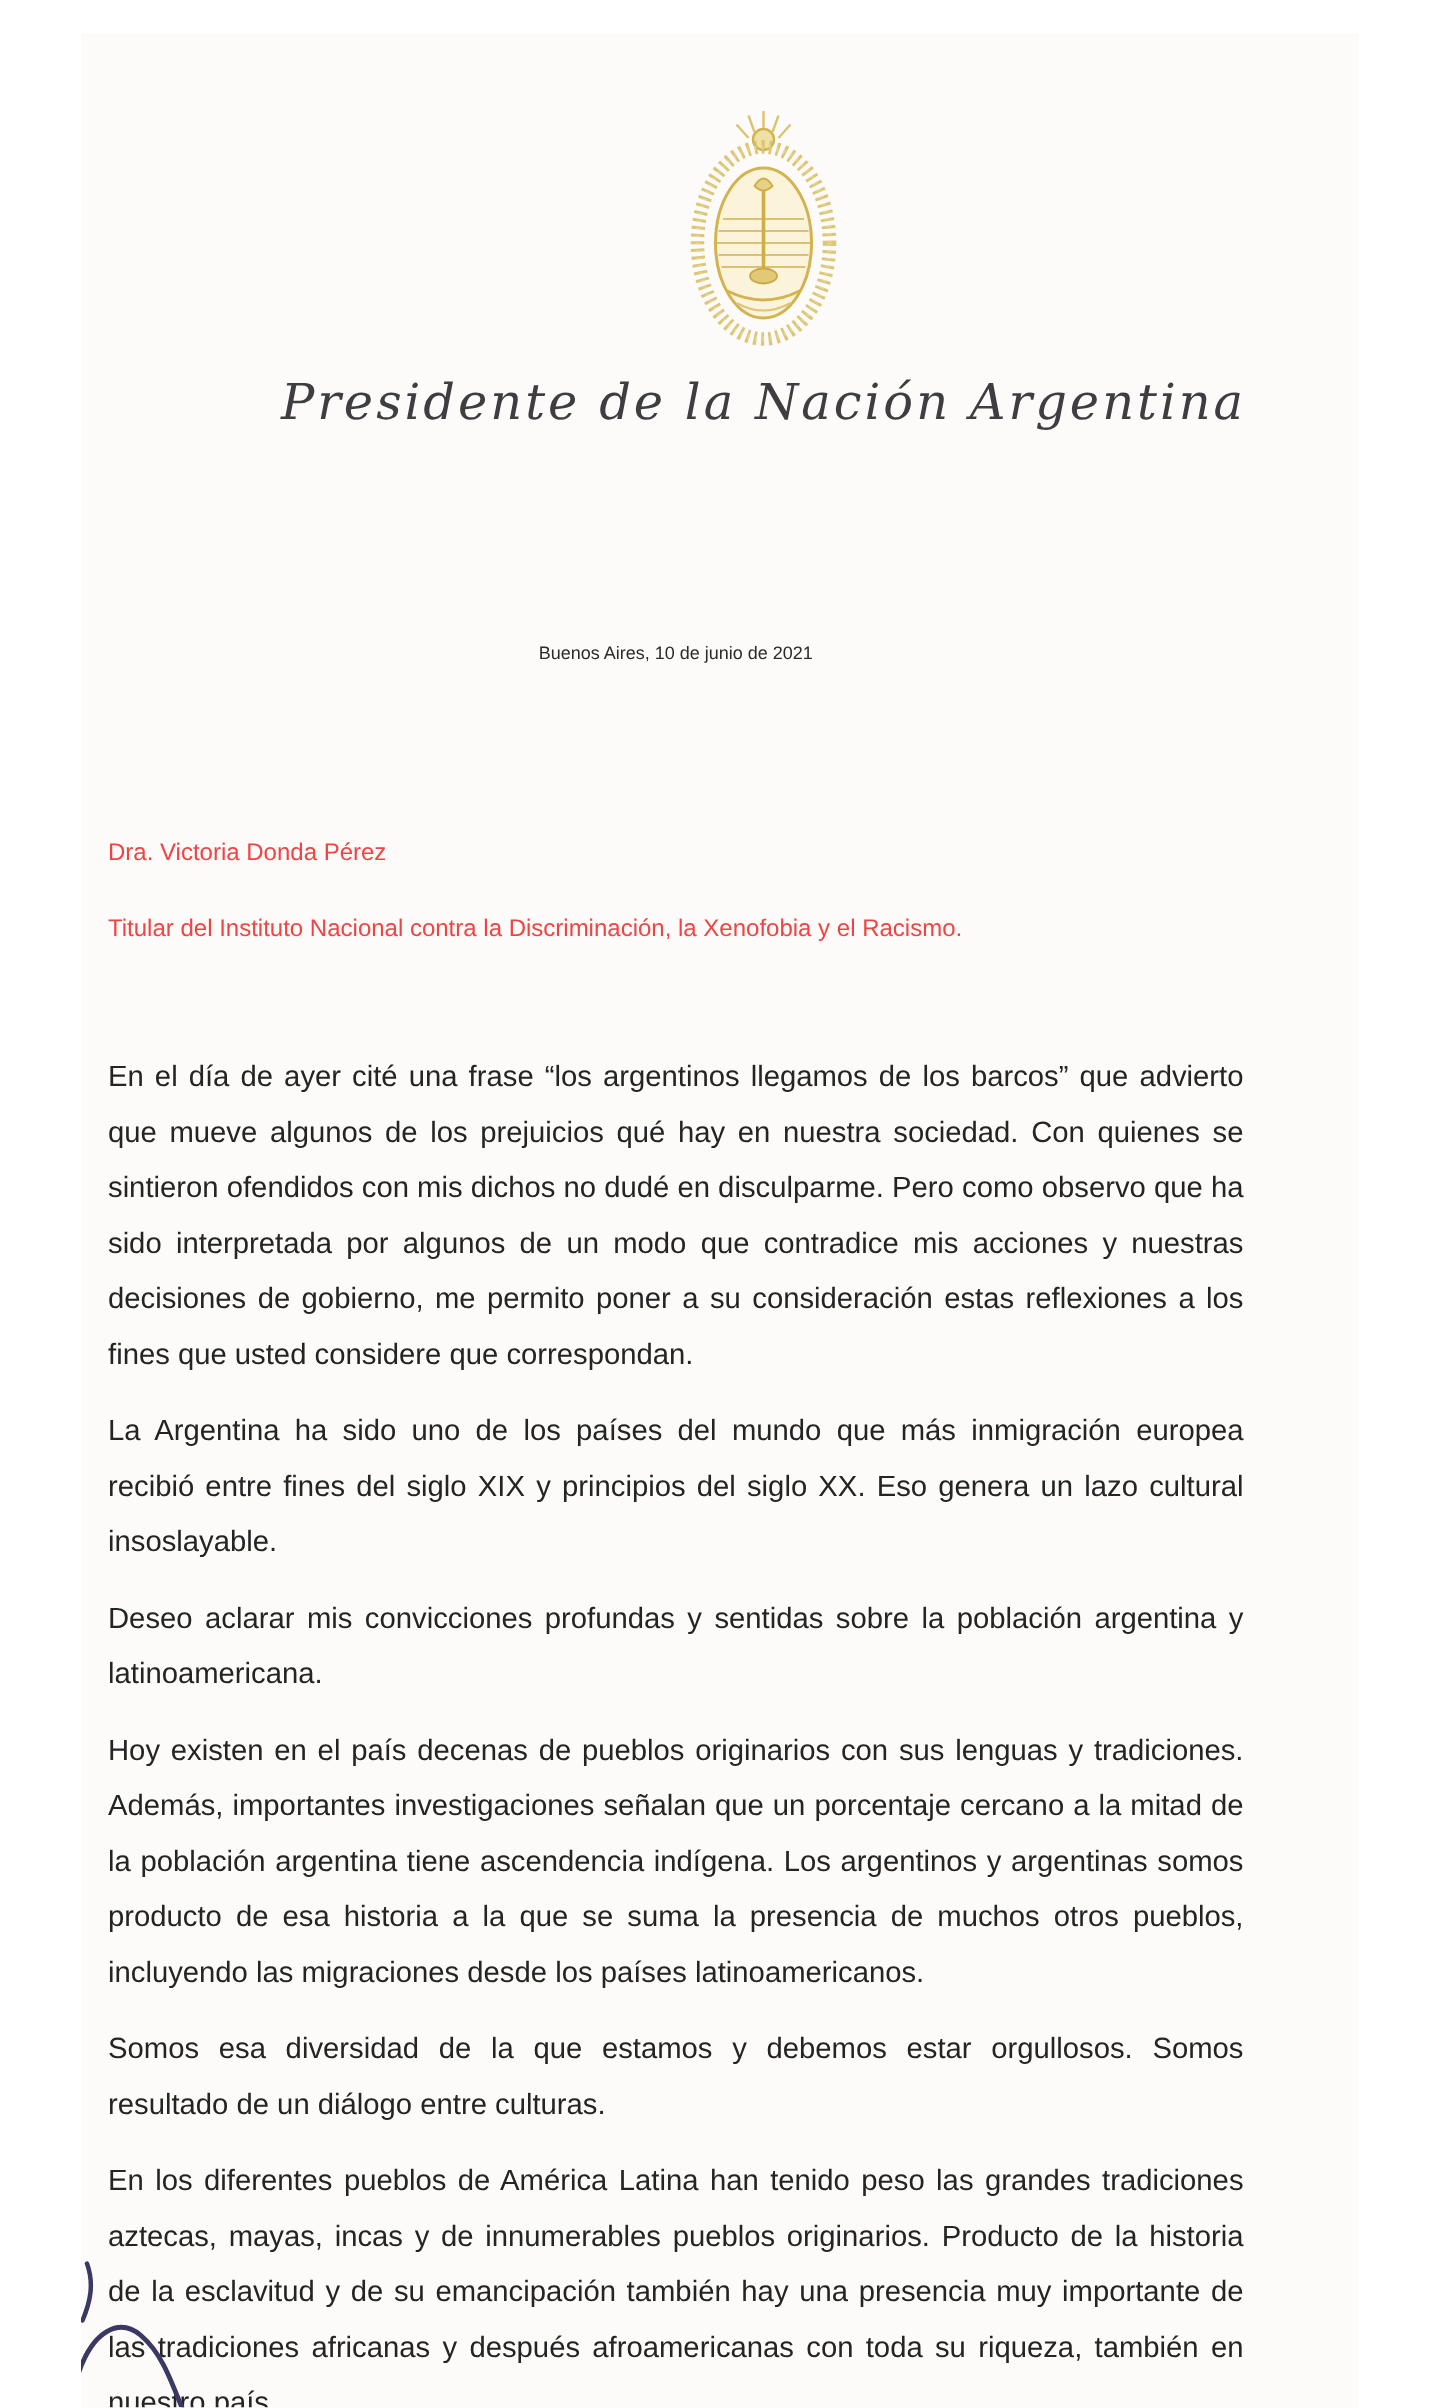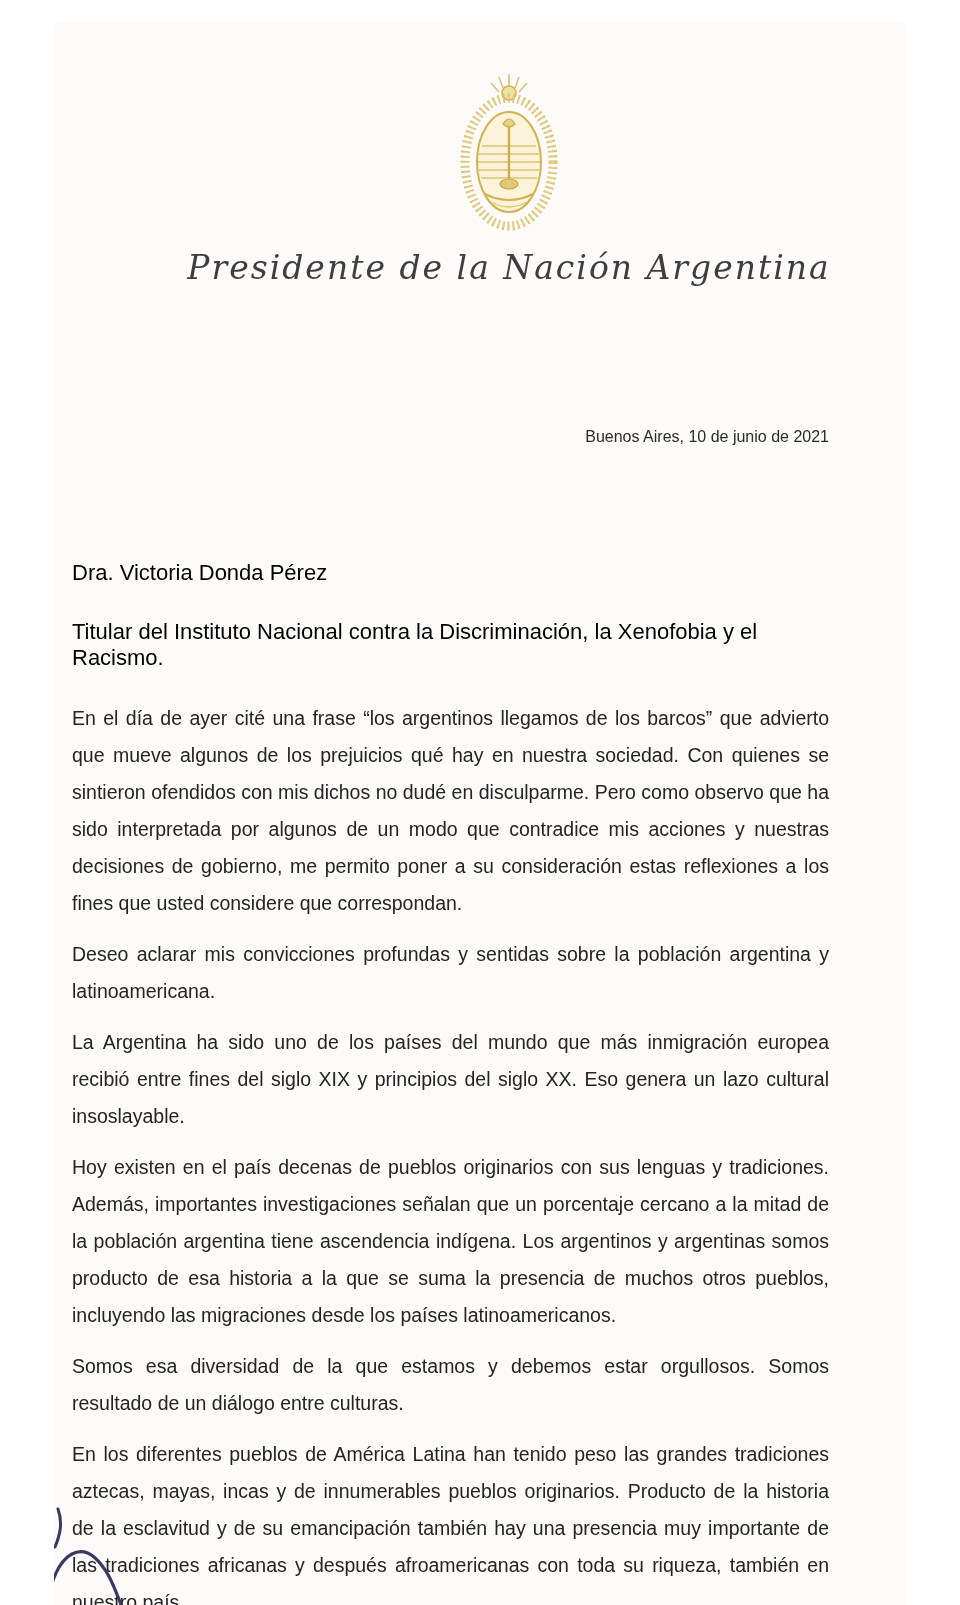--- a/index.html
+++ b/index.html
@@ -36,31 +36,31 @@
     font-size: 33px;
     font-weight: 400;
     letter-spacing: 2px;
     color: #3e3e40;
   }
   .date-line {
     position: absolute;
     top: 428px;
     left: 18px;
     right: 77px;
-    text-align: right;
-    font-size: 16px;
+    text-align: center;
+    font-size: 12px;
     color: #2b2b2b;
   }
   .recipient {
     position: absolute;
     top: 560px;
     left: 18px;
     right: 77px;
-    font-size: 22px;
-    color: #000000;
+    font-size: 16px;
+    color: #ef4444;
   }
   .recipient .name { margin: 0 0 33px 0; }
   .recipient .role { margin: 0; }
   .body-text {
     position: absolute;
     top: 700px;
     left: 18px;
     right: 77px;
     font-size: 19.5px;
     line-height: 37px;
@@ -122,22 +122,22 @@
 
   <div class="date-line">Buenos Aires, 10 de junio de 2021</div>
 
   <div class="recipient">
     <p class="name">Dra. Victoria Donda Pérez</p>
     <p class="role">Titular del Instituto Nacional contra la Discriminación, la Xenofobia y el Racismo.</p>
   </div>
 
   <div class="body-text">
     <p>En el día de ayer cité una frase “los argentinos llegamos de los barcos” que advierto que mueve algunos de los prejuicios qué hay en nuestra sociedad. Con quienes se sintieron ofendidos con mis dichos no dudé en disculparme. Pero como observo que ha sido interpretada por algunos de un modo que contradice mis acciones y nuestras decisiones de gobierno, me permito poner a su consideración estas reflexiones a los fines que usted considere que correspondan.</p>
+    <p>La Argentina ha sido uno de los países del mundo que más inmigración europea recibió entre fines del siglo XIX y principios del siglo XX. Eso genera un lazo cultural insoslayable.</p>
     <p>Deseo aclarar mis convicciones profundas y sentidas sobre la población argentina y latinoamericana.</p>
-    <p>La Argentina ha sido uno de los países del mundo que más inmigración europea recibió entre fines del siglo XIX y principios del siglo XX. Eso genera un lazo cultural insoslayable.</p>
     <p>Hoy existen en el país decenas de pueblos originarios con sus lenguas y tradiciones. Además, importantes investigaciones señalan que un porcentaje cercano a la mitad de la población argentina tiene ascendencia indígena. Los argentinos y argentinas somos producto de esa historia a la que se suma la presencia de muchos otros pueblos, incluyendo las migraciones desde los países latinoamericanos.</p>
     <p>Somos esa diversidad de la que estamos y debemos estar orgullosos. Somos resultado de un diálogo entre culturas.</p>
     <p>En los diferentes pueblos de América Latina han tenido peso las grandes tradiciones aztecas, mayas, incas y de innumerables pueblos originarios. Producto de la historia de la esclavitud y de su emancipación también hay una presencia muy importante de las tradiciones africanas y después afroamericanas con toda su riqueza, también en nuestro país.</p>
   </div>
 
   <svg class="ink-mark" viewBox="0 0 140 110">
     <path d="M4 14 C 9 28, 6 40, 1 52" fill="none" stroke="#3a3963" stroke-width="3" stroke-linecap="round"></path>
     <path d="M-2 88 C 8 58, 26 50, 40 62 C 54 74, 60 92, 68 112" fill="none" stroke="#3a3963" stroke-width="3.2" stroke-linecap="round"></path>
   </svg>
 

